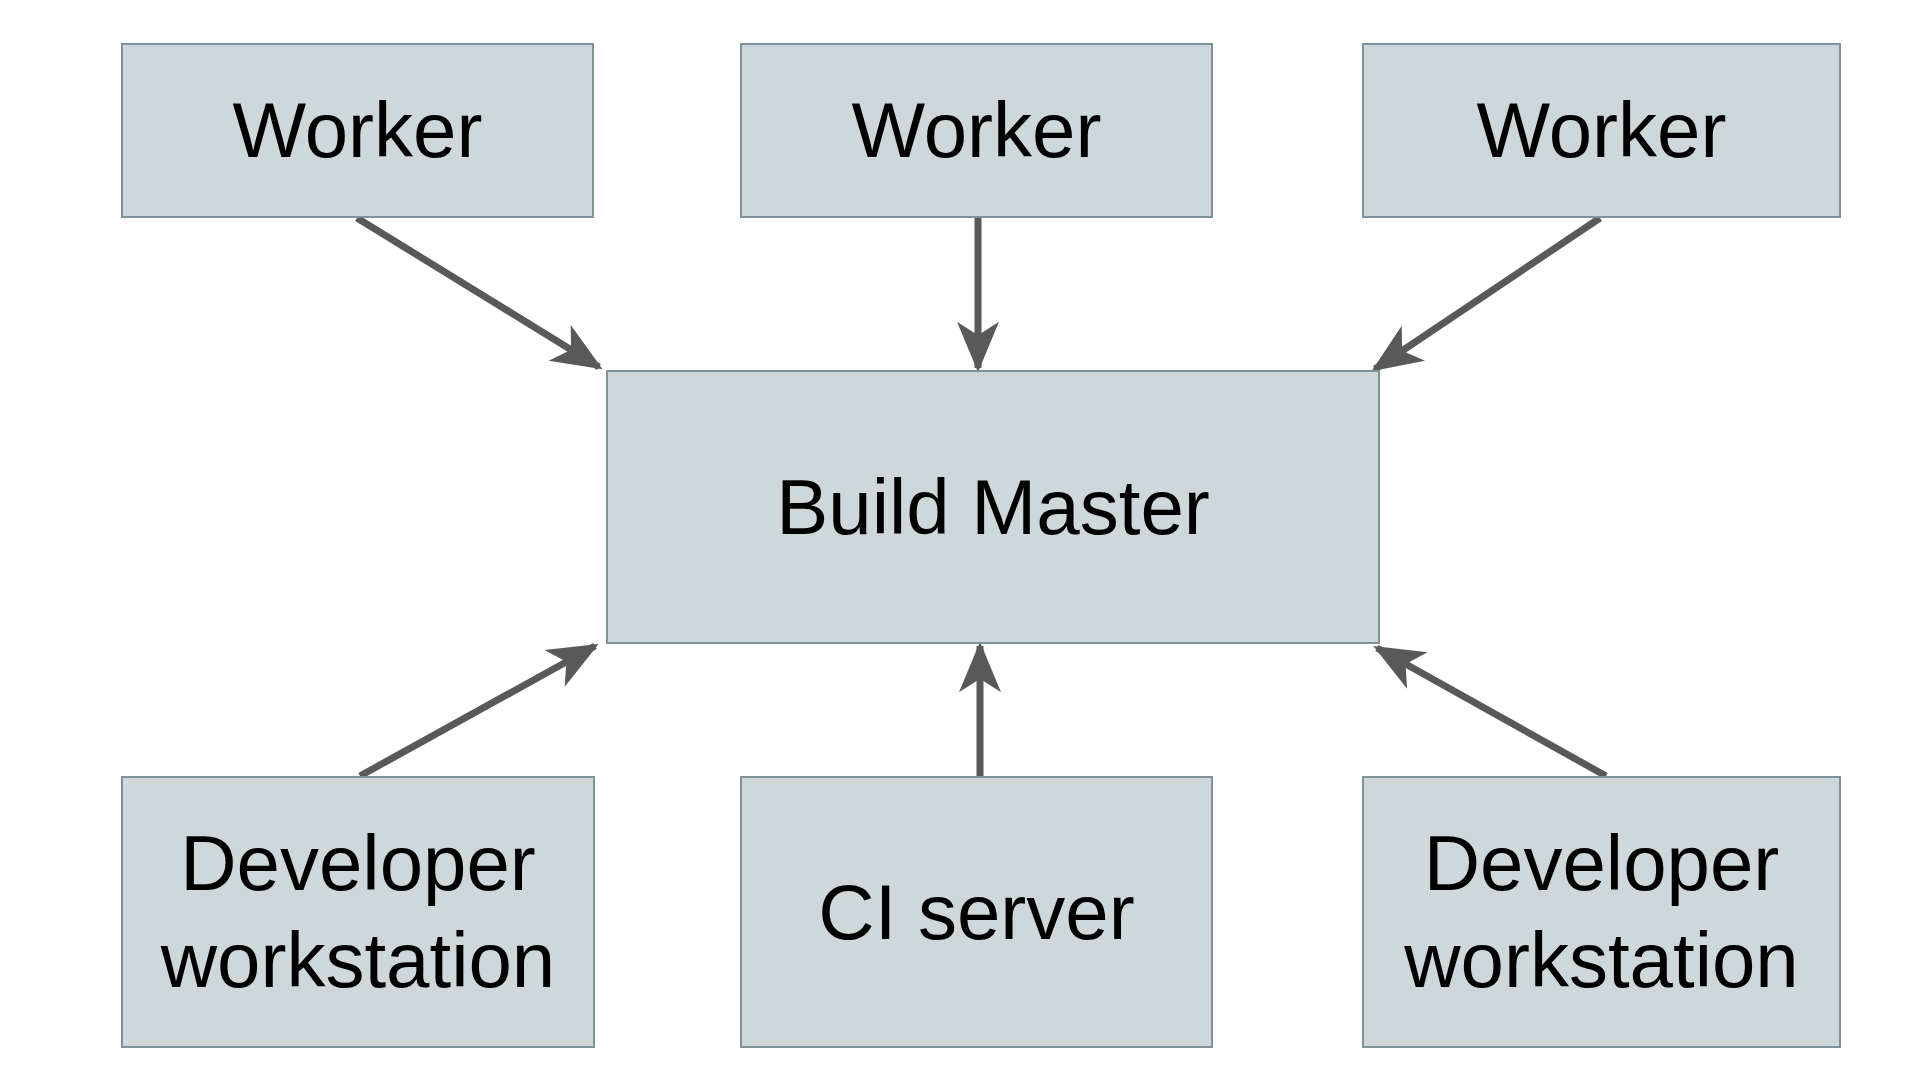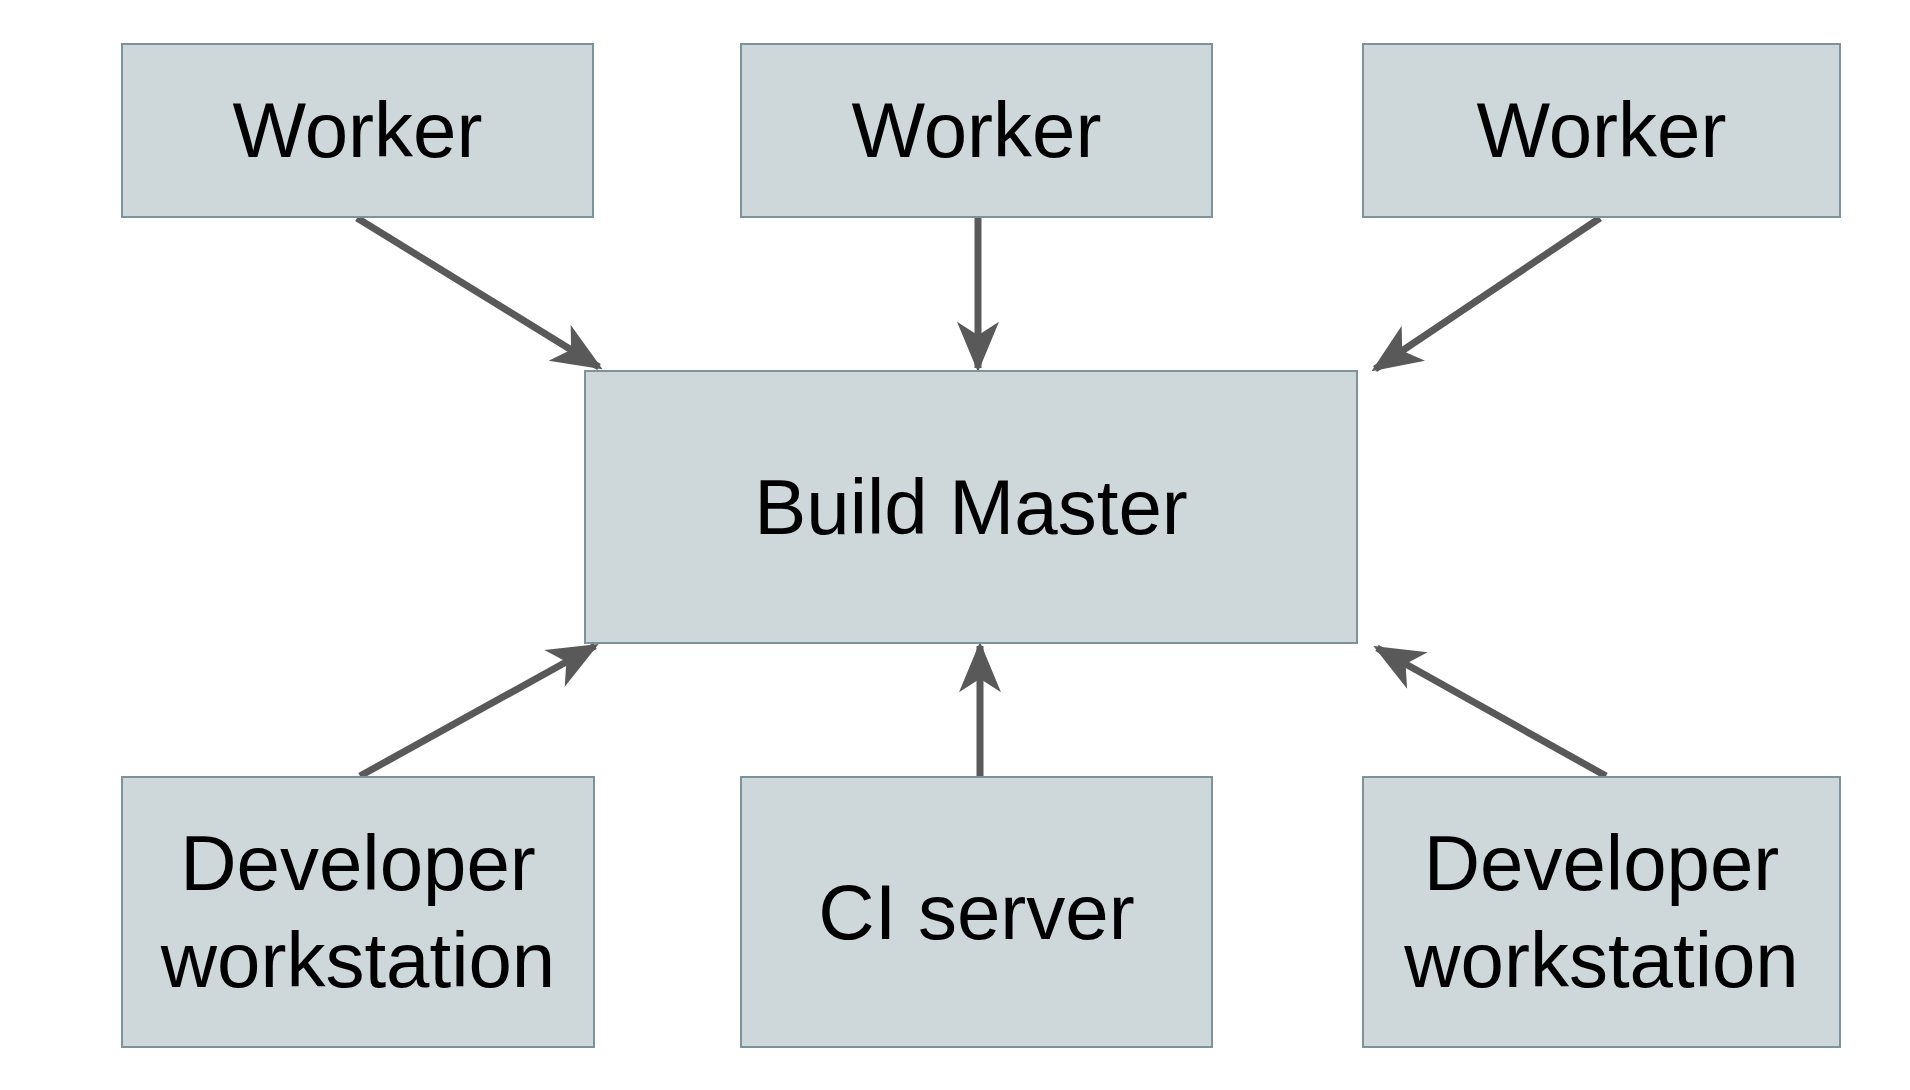--- a/index.html
+++ b/index.html
@@ -40,21 +40,21 @@
     justify-content: center;
     text-align: center;
     color: var(--color-text, #000000);
     font-size: 78px;
     line-height: 1.24;
     padding: 0 40px;
   }
   .n-worker-left   { left: 121px;  top: 43px;  width: 473px; height: 175px; }
   .n-worker-middle { left: 740px;  top: 43px;  width: 473px; height: 175px; }
   .n-worker-right  { left: 1362px; top: 43px;  width: 479px; height: 175px; }
-  .n-build-master  { left: 584px;  top: 370px; width: 774px; height: 274px; }
+  .n-build-master  { left: 606px;  top: 370px; width: 774px; height: 274px; }
   .n-dev-left      { left: 121px;  top: 776px; width: 474px; height: 272px; }
   .n-ci-server     { left: 740px;  top: 776px; width: 473px; height: 272px; text-align: right; }
   .n-dev-right     { left: 1362px; top: 776px; width: 479px; height: 272px; }
 </style>
 </head>
 <body>
 
 <div class="canvas">
 
   <svg class="edges" viewBox="0 0 1910 1090" aria-hidden="true">

